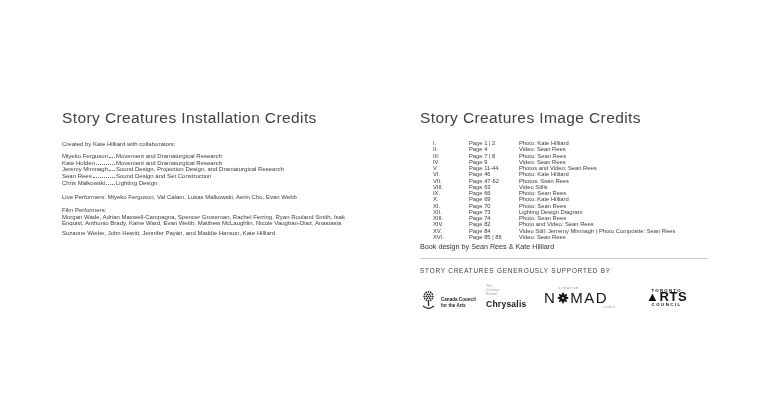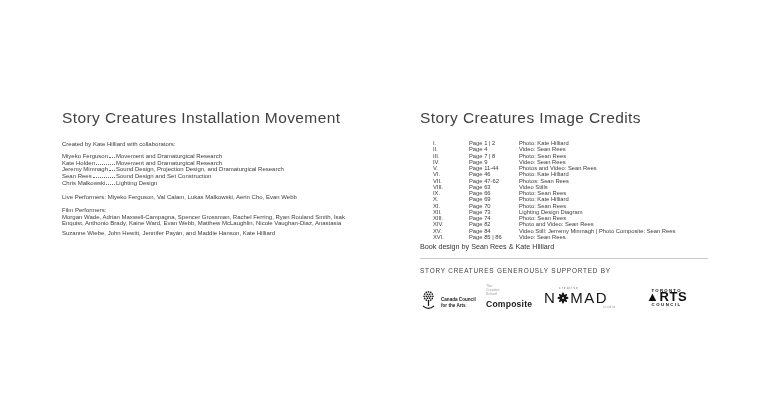--- a/index.html
+++ b/index.html
@@ -49,21 +49,21 @@
   .nomad-bottom{font-size:3px;color:#888;text-align:right;width:72px;letter-spacing:0.8px;}
   .logo-toronto{left:226px;top:4px;text-align:center;color:#0e0e0e;}
   .ta-line1{font-size:4.3px;font-weight:bold;letter-spacing:1.3px;}
   .ta-line2{font-size:13px;font-weight:800;letter-spacing:0.6px;line-height:8.6px;}
   .ta-line3{font-size:4.3px;font-weight:bold;letter-spacing:1.5px;}
 </style>
 </head>
 <body>
 
 <div class="col left-col">
-  <h1 class="page-title">Story Creatures Installation Movement</h1>
+  <h1 class="page-title">Story Creatures Installation Credits</h1>
 
   <div class="left-body">
     <div class="intro">Created by Kate Hilliard with collaborators:</div>
 
     <div>
 
         <div class="cred-row">
           <span class="c-left">
             <span class="c-name">Miyeko Ferguson</span>
             <span class="c-leader"></span>
@@ -263,21 +263,21 @@
       </span>
     </div>
 
     <div class="logo logo-chrysalis">
       <div class="school-lines">
 
       <div>The</div>
           <div>Creative</div>
           <div>School</div>
         </div>
-      <div class="chrysalis-word">Composite</div>
+      <div class="chrysalis-word">Chrysalis</div>
     </div>
 
     <div class="logo logo-nomad">
       <div class="nomad-top">creative</div>
       <div class="nomad-word">
         <span>N</span>
         <span class="nomad-flower">
           <svg width="12" height="12" viewBox="0 0 14 14">
             <g fill="#161616">
               <ellipse cx="7" cy="7" rx="6.4" ry="1.7"></ellipse>

